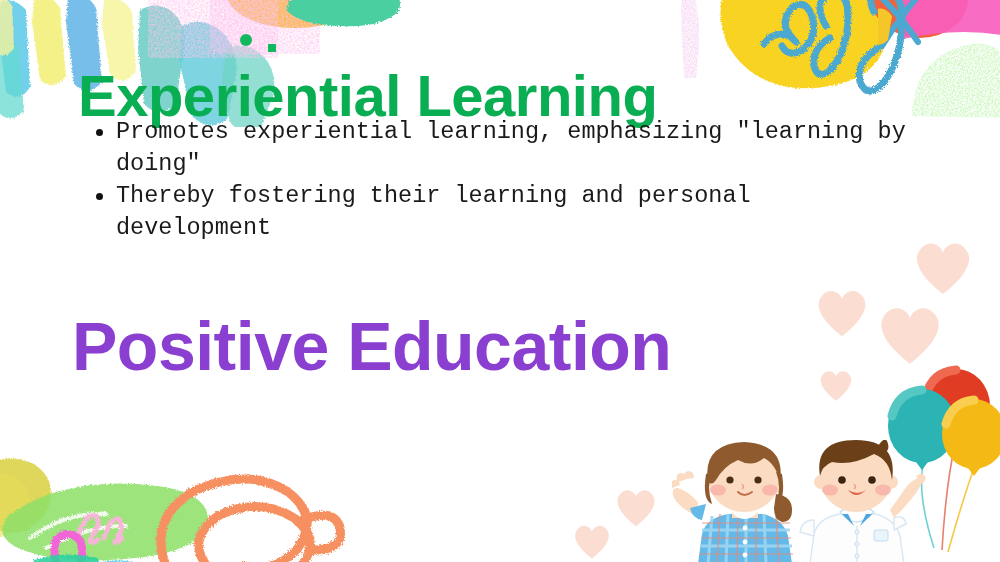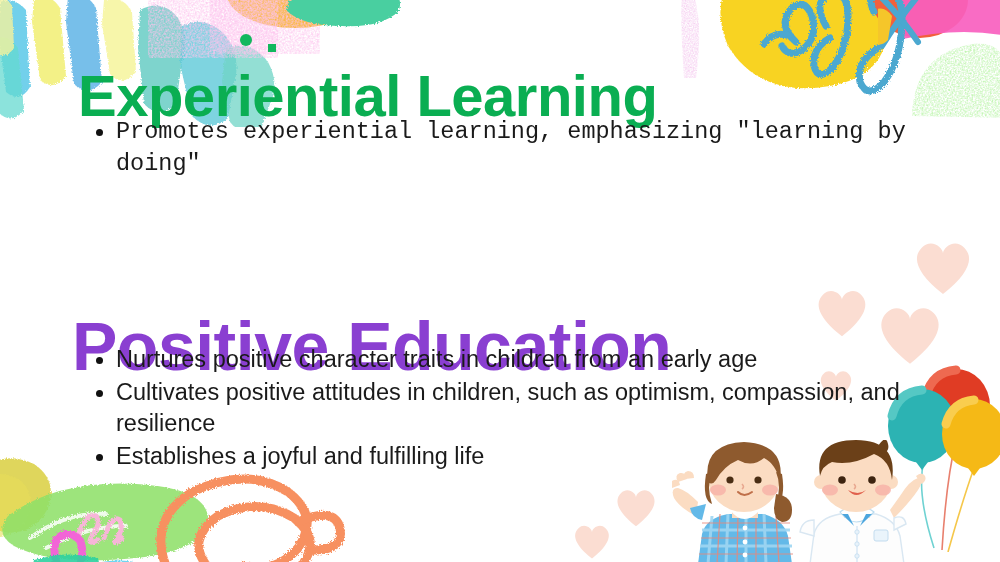--- a/index.html
+++ b/index.html
@@ -355,25 +355,21 @@
     </svg>
 
   </div>
 
   <div class="content">
 
     <h1 class="heading heading-green">Experiential Learning</h1>
 
     <ul class="bullet-list bullet-list-1">
       <li class="bullet-item">Promotes experiential learning, emphasizing "learning by doing"</li>
+      <li class="bullet-item">Thereby fostering their learning and personal development</li>
     </ul>
 
     <h1 class="heading heading-purple">Positive Education</h1>
 
-    <ul class="bullet-list bullet-list-2">
-      <li class="bullet-item">Nurtures positive character traits in children from an early age</li>
-      <li class="bullet-item">Cultivates positive attitudes in children, such as optimism, compassion, and resilience</li>
-      <li class="bullet-item">Establishes a joyful and fulfilling life</li>
-    </ul>
 
   </div>
 
 </div>
 
 </body></html>

